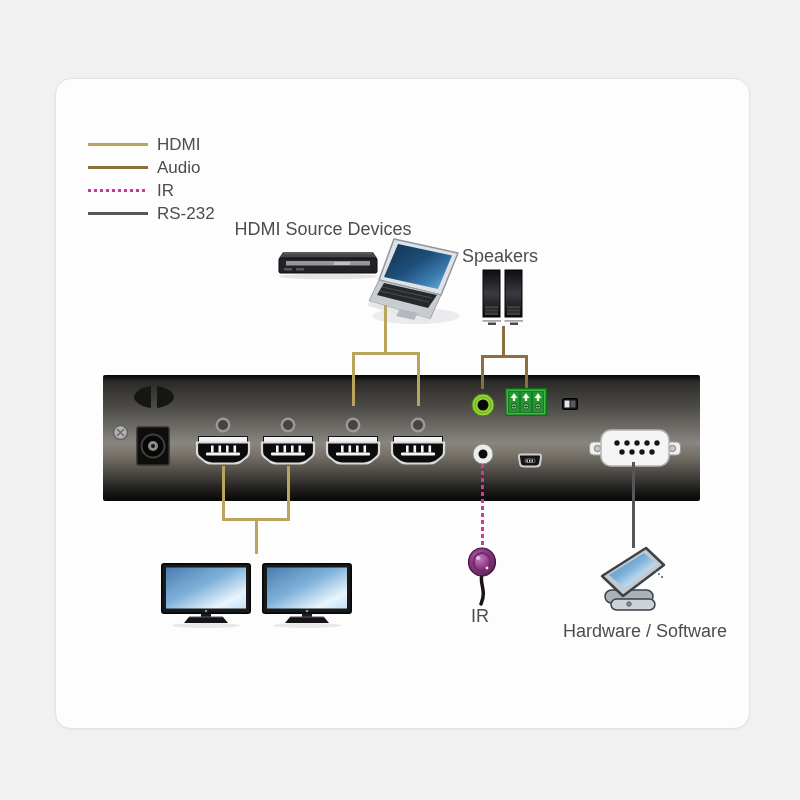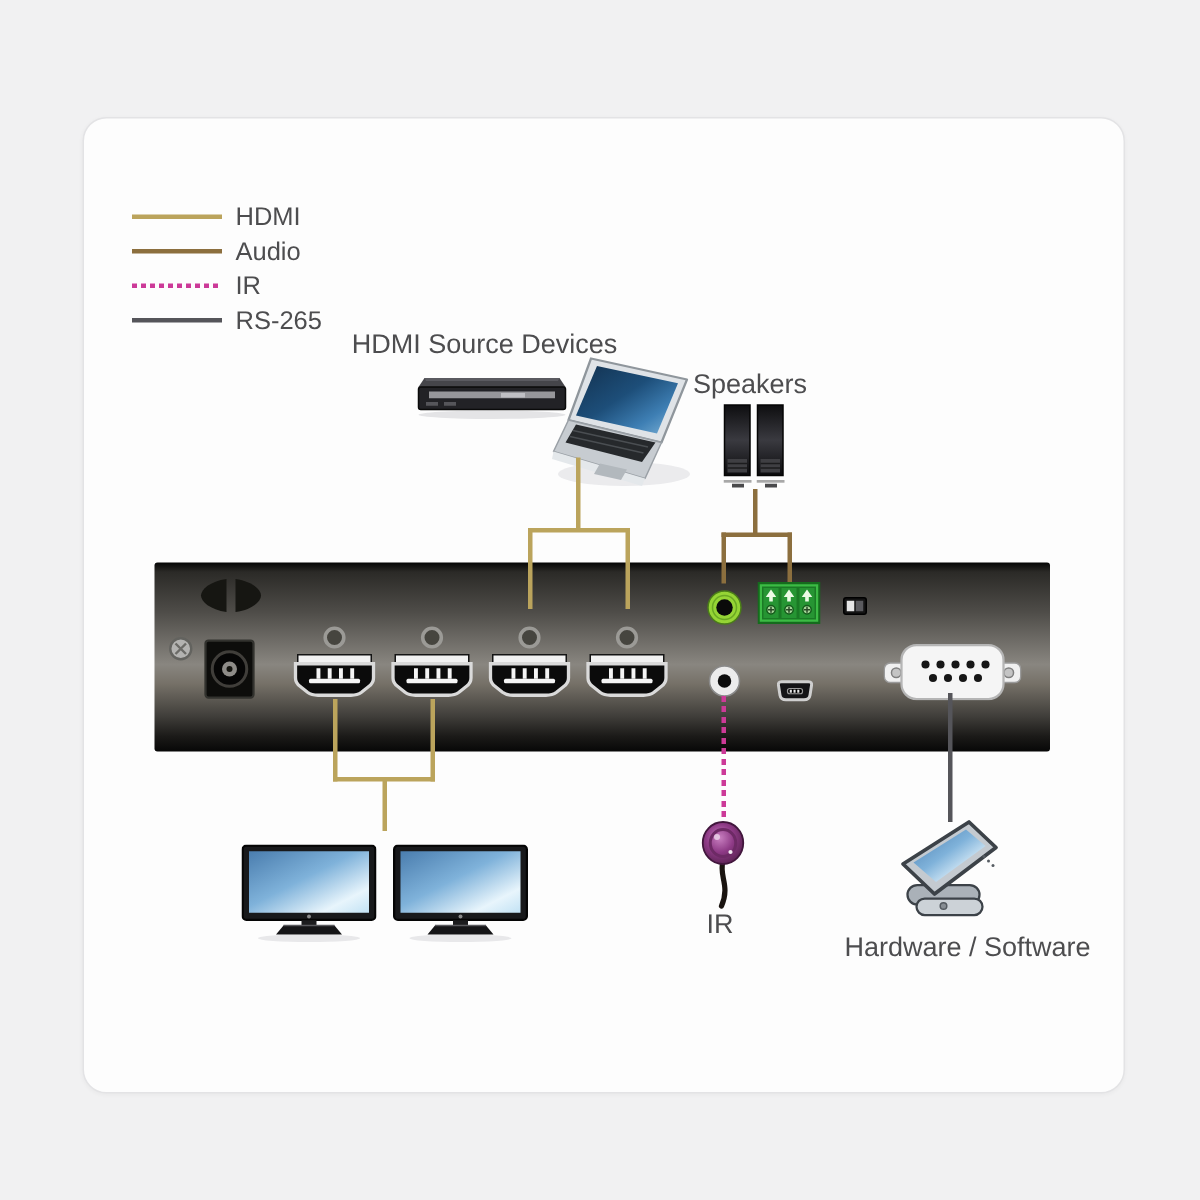--- a/index.html
+++ b/index.html
@@ -77,21 +77,21 @@
     <div class="lrow">
       <span class="sw sw-audio"></span>
       <span class="ltext">Audio</span>
     </div>
     <div class="lrow">
       <span class="sw sw-ir"></span>
       <span class="ltext">IR</span>
     </div>
     <div class="lrow">
       <span class="sw sw-rs"></span>
-      <span class="ltext">RS-265</span>
+      <span class="ltext">RS-232</span>
     </div>
   </div>
 
   <div class="lab" style="left:323px;top:219px">HDMI Source Devices</div>
   <div class="lab" style="left:500px;top:246px">Speakers</div>
   <div class="lab" style="left:480px;top:606px">IR</div>
   <div class="lab lab2" style="left:645px;top:620px">
     <div>Hardware / Software</div>
   </div>
 

